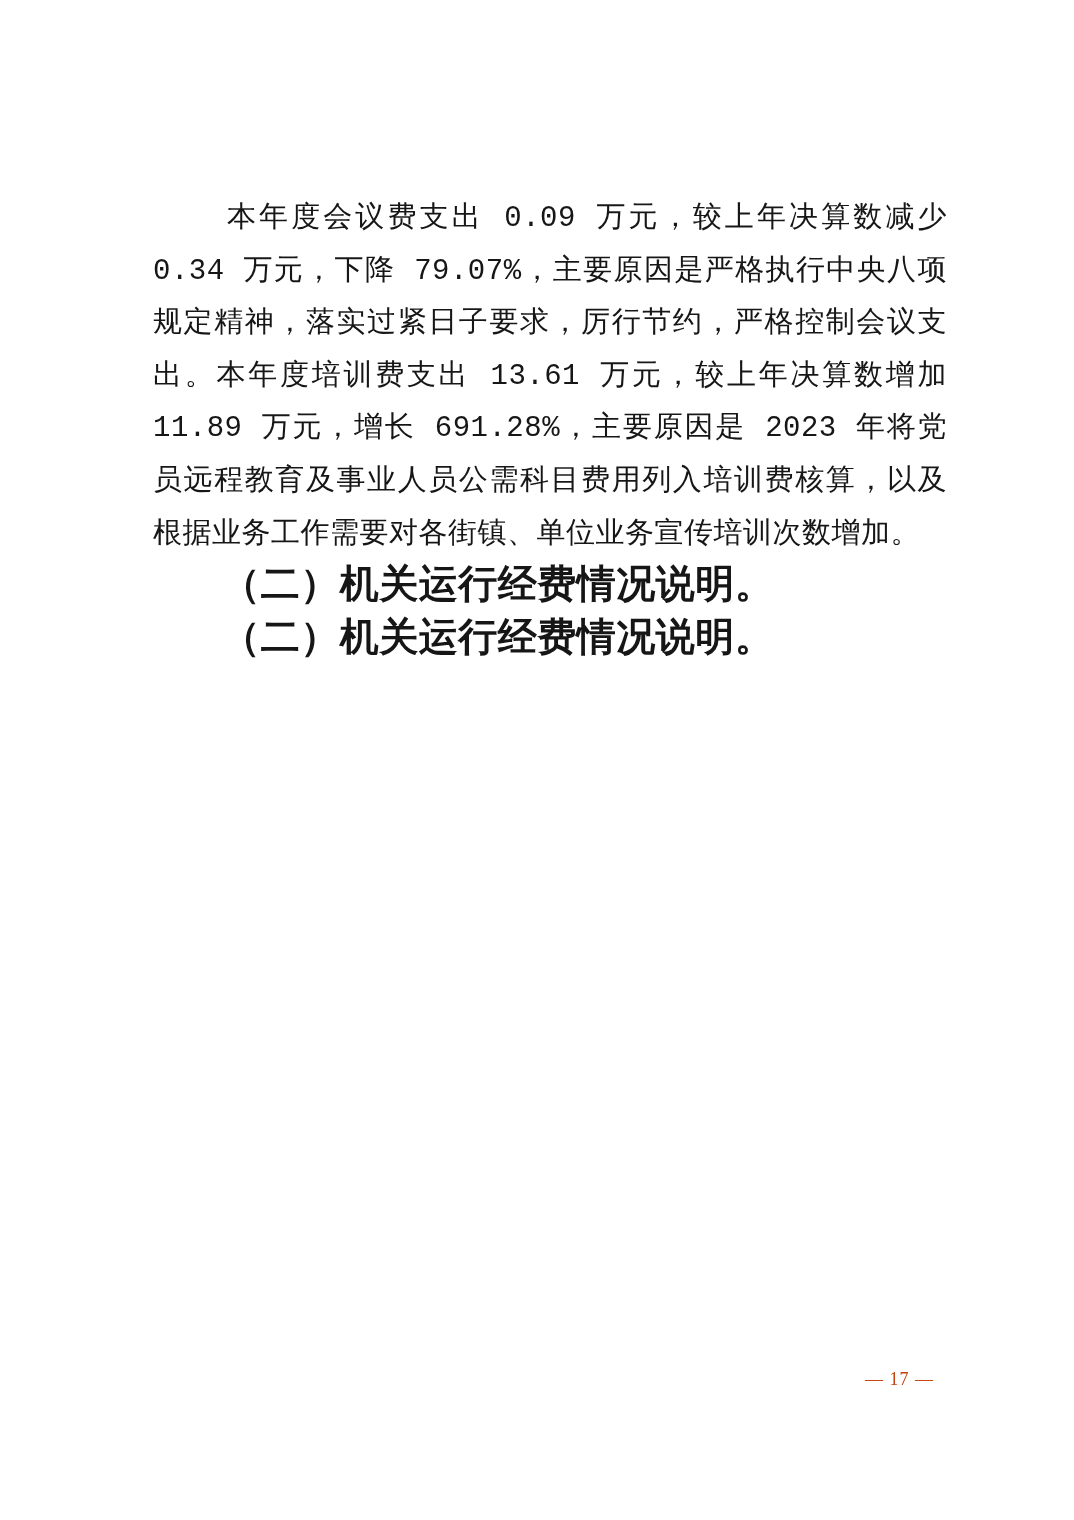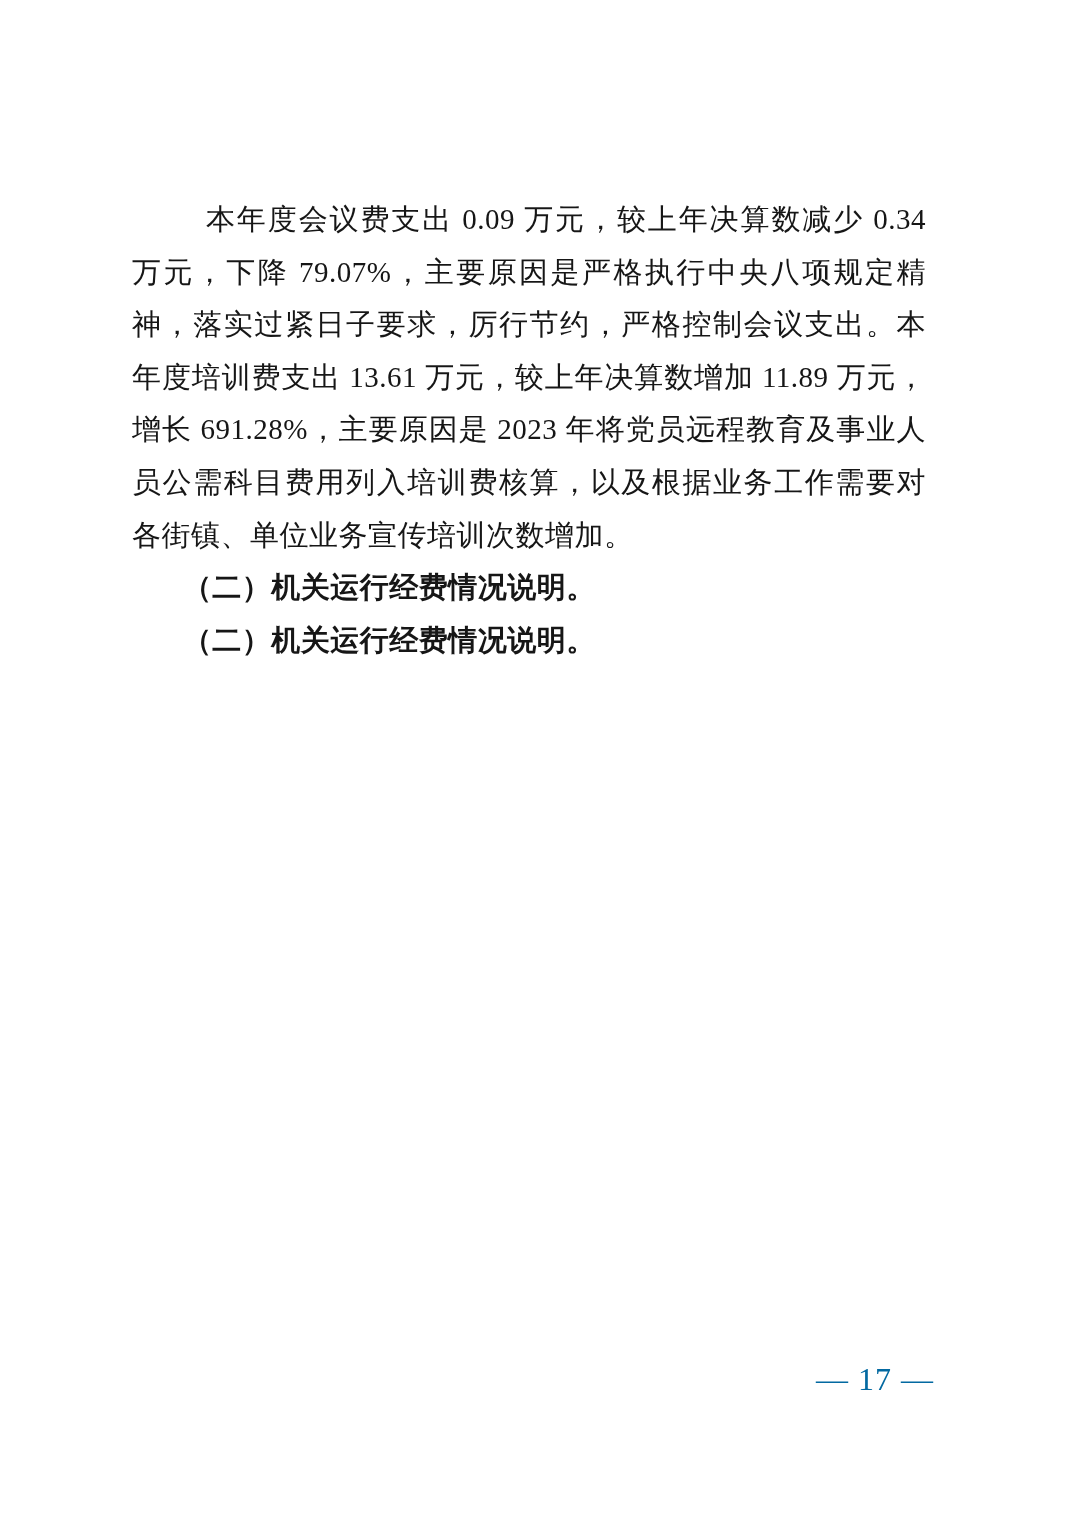--- a/index.html
+++ b/index.html
@@ -11,47 +11,48 @@
     position: relative;
     width: 1074px;
     height: 1520px;
     background: #ffffff;
     overflow: hidden;
     font-family: "Liberation Serif", "DejaVu Serif", serif;
     color: #161616;
   }
   .content {
     position: absolute;
-    left: 132px;
+    left: 153px;
     top: 193px;
     width: 794px;
+    font-family: Liberation Mono, monospace;
   }
   .para {
     margin: 0;
     font-size: 29px;
     line-height: 52.6px;
     text-align: justify;
     text-indent: 2.55em;
     letter-spacing: 0.5px;
   }
   .heading {
     margin: 0;
-    font-size: 29px;
+    font-size: 39px;
     line-height: 52.6px;
     font-weight: bold;
     text-indent: 1.75em;
     letter-spacing: 0.5px;
   }
   .page-number {
     position: absolute;
     top: 1362px;
     right: 140px;
-    font-size: 32px;
+    font-size: 18px;
     line-height: 34px;
-    color: #0369a1;
+    color: #c2410c;
     letter-spacing: 1px;
   }
 </style>
 </head>
 <body>
 
 <div class="page">
   <div class="content">
     <p class="para">本年度会议费支出 0.09 万元，较上年决算数减少 0.34 万元，下降 79.07%，主要原因是严格执行中央八项规定精神，落实过紧日子要求，厉行节约，严格控制会议支出。本年度培训费支出 13.61 万元，较上年决算数增加 11.89 万元，增长 691.28%，主要原因是 2023 年将党员远程教育及事业人员公需科目费用列入培训费核算，以及根据业务工作需要对各街镇、单位业务宣传培训次数增加。</p>
     <p class="heading">（二）机关运行经费情况说明。</p>

